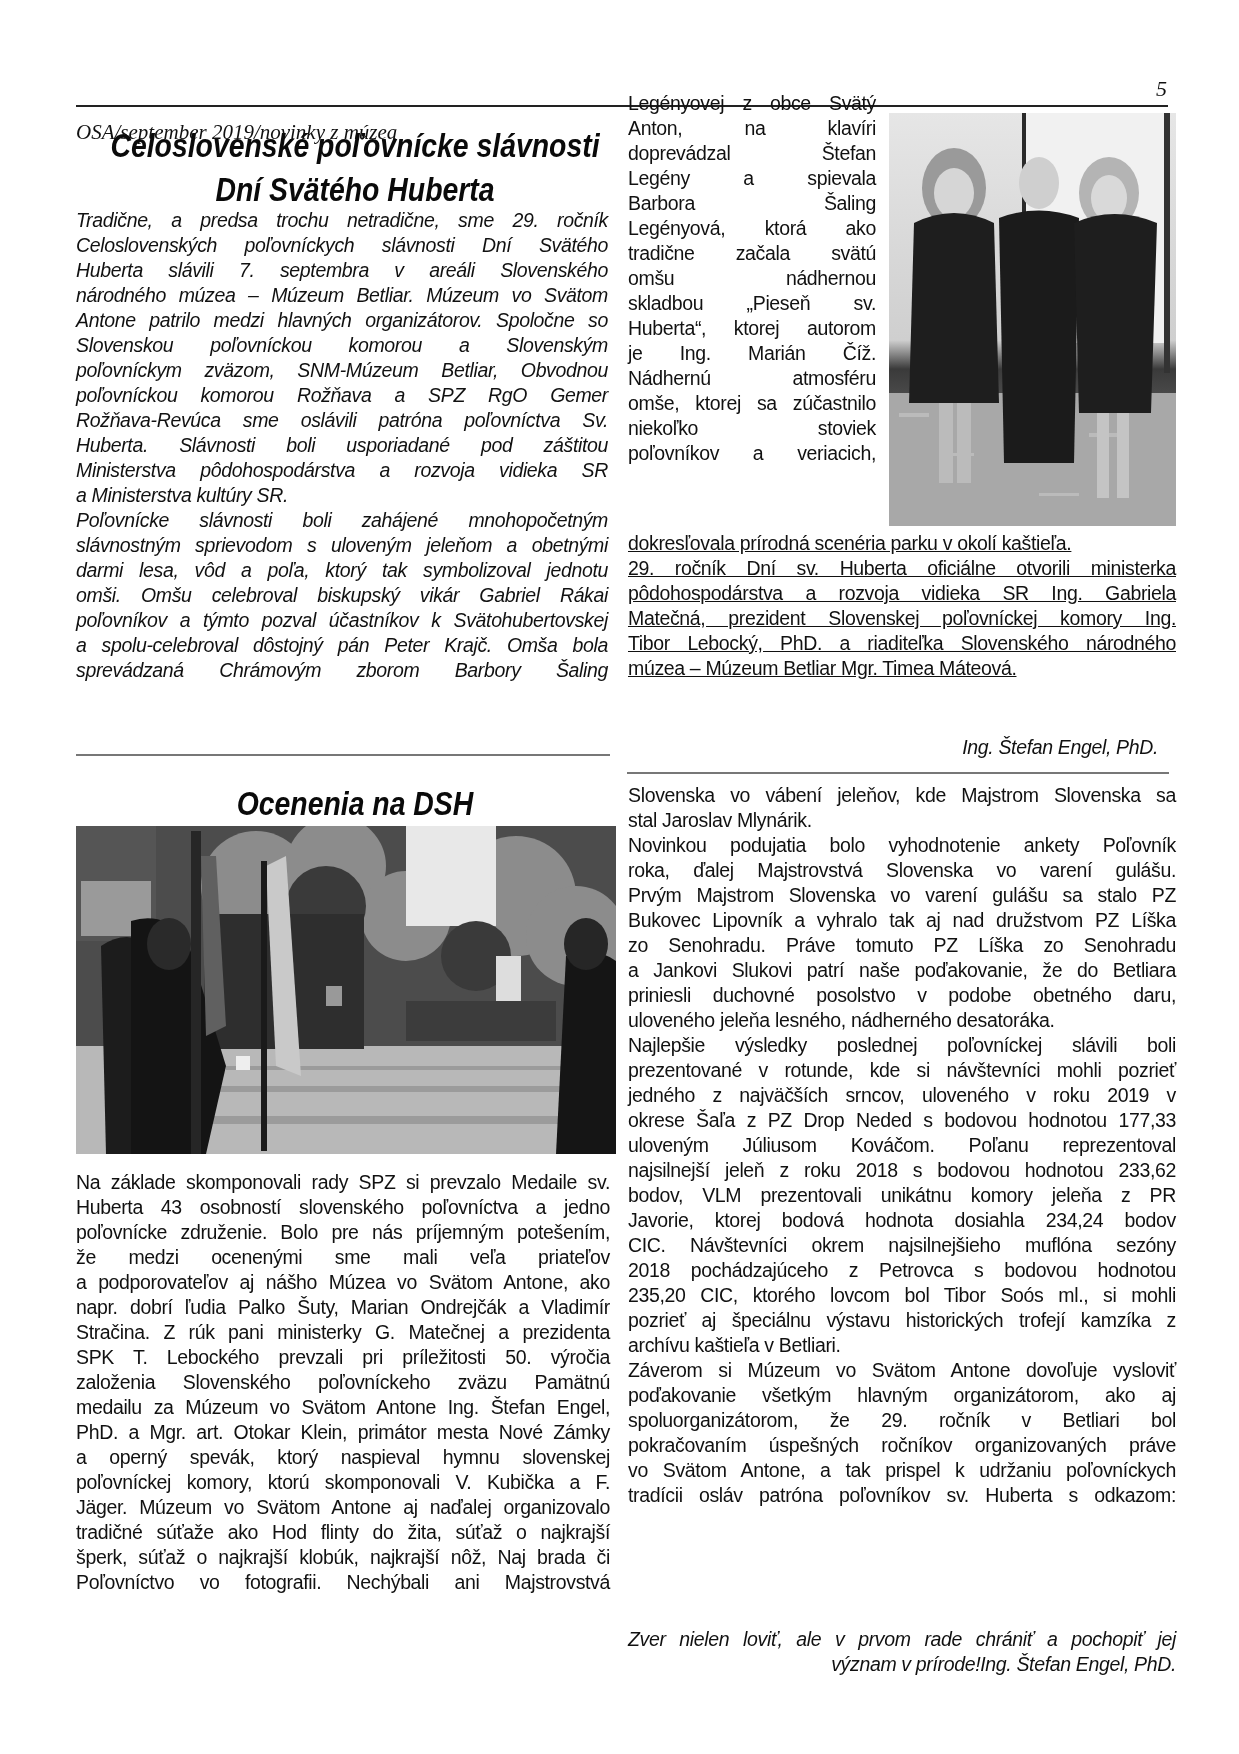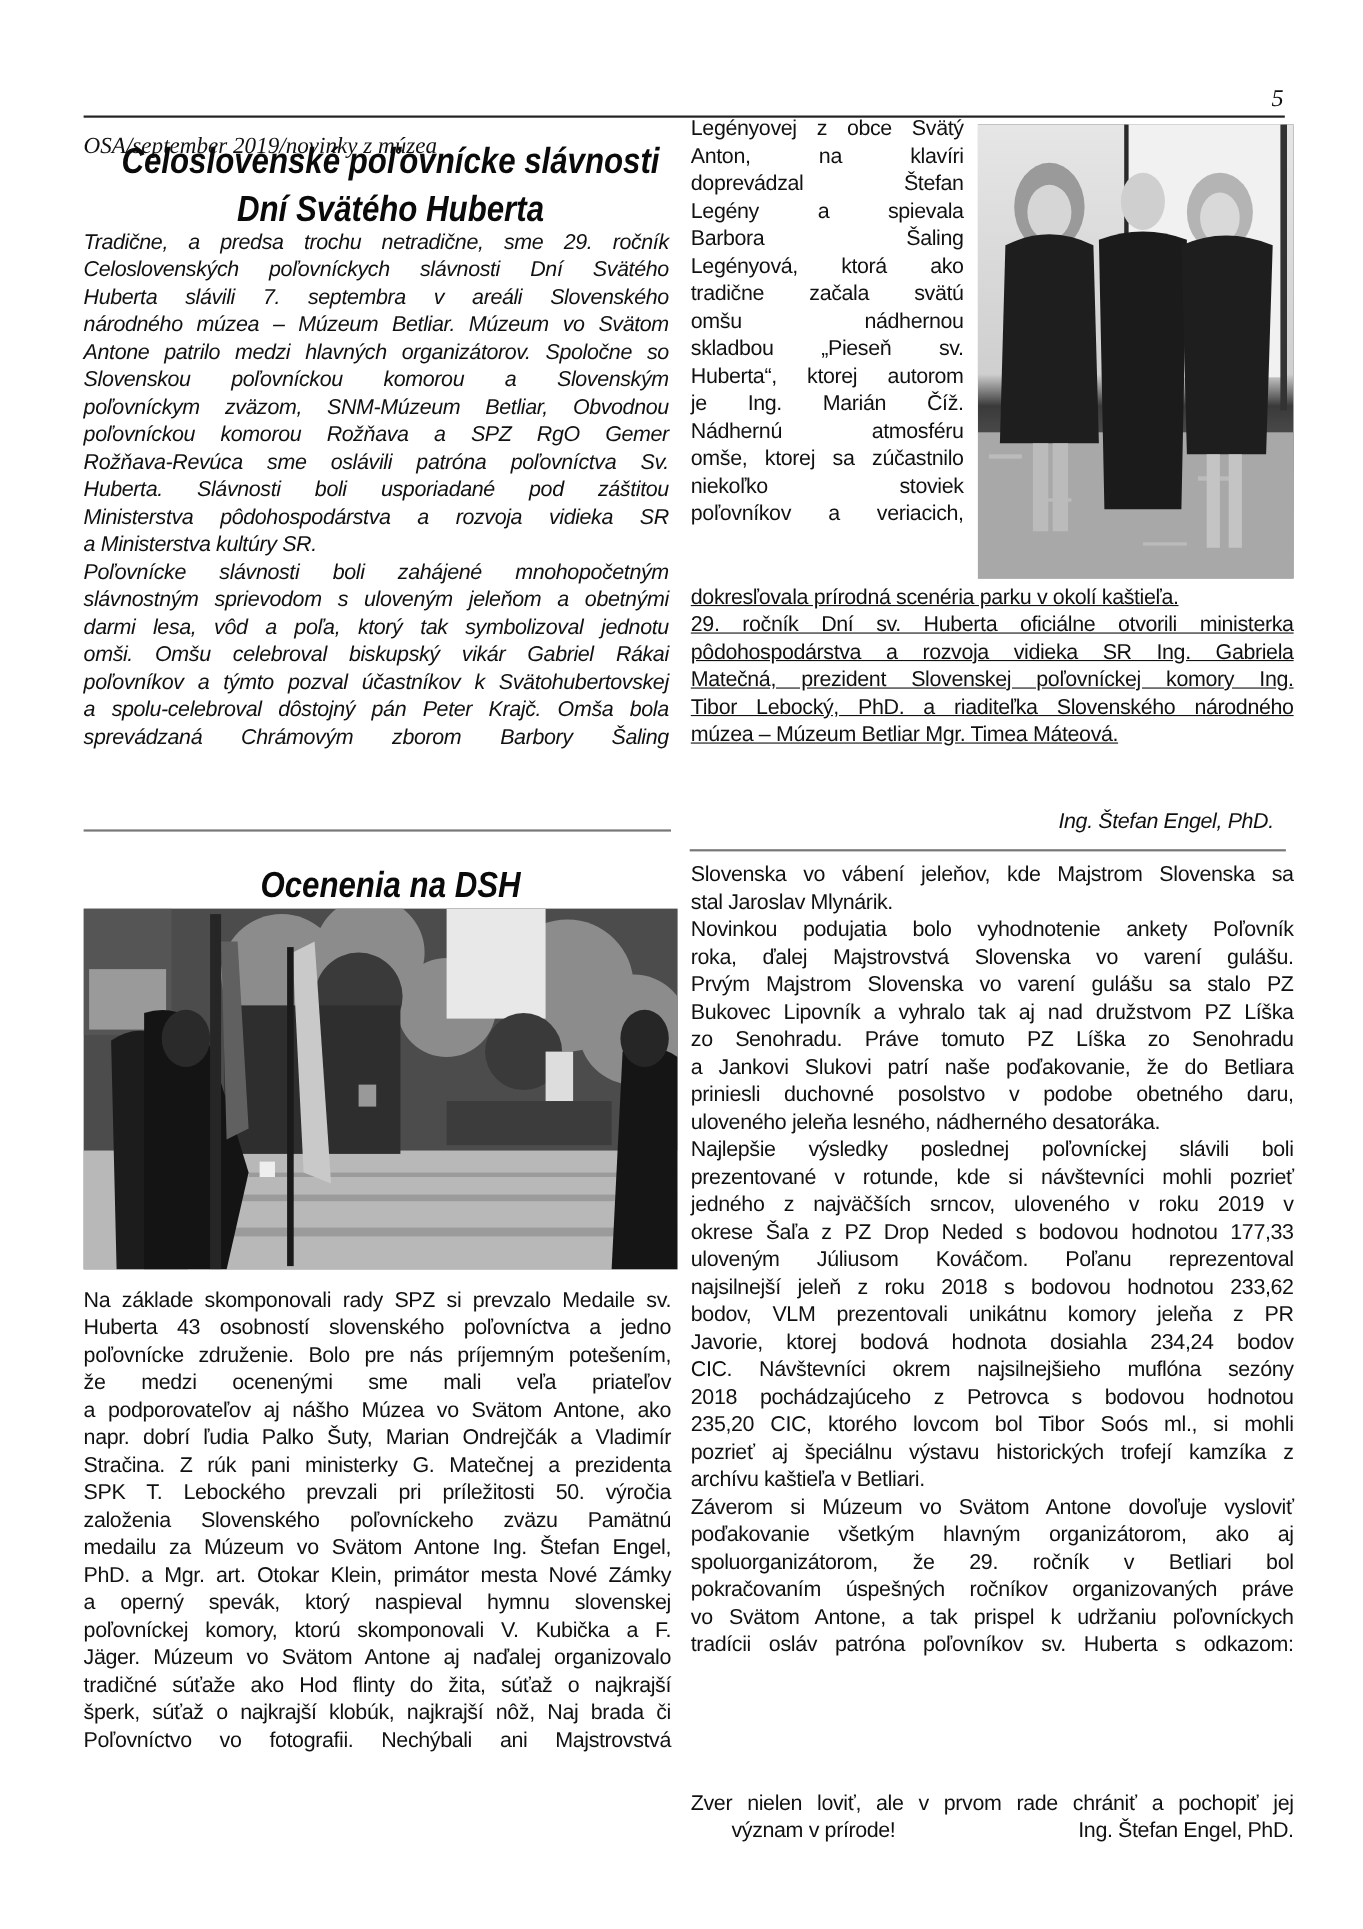--- a/index.html
+++ b/index.html
@@ -6,21 +6,21 @@
   body { width:1239px; height:1754px; position:relative; overflow:hidden; color:#111; }
   .hdr-left { position:absolute; left:76px; top:76px; font-family:"Liberation Serif", serif; font-style:italic; font-size:21px; color:#111;margin-top:44px; }
   .hdr-right { position:absolute; right:72px; top:76px; font-family:"Liberation Serif", serif; font-style:italic; font-size:22px; color:#111; }
   .hdr-rule { position:absolute; left:76px; top:105px; width:1092px; height:1.5px; background:#222; }
   .title { position:absolute; font-family:"Liberation Sans", sans-serif; font-weight:bold; font-style:italic; color:#0a0a0a; text-align:center; transform:scaleX(0.86); transform-origin:center top; }
   .t1 { left:40px; top:124px; width:630px; font-size:33px; line-height:44px; }
   .t2 { left:40px; top:782px; width:630px; font-size:33px; line-height:44px; }
   .col { position:absolute; font-family:"Liberation Sans", sans-serif; font-size:19.5px; line-height:25px; color:#111; text-align:justify; letter-spacing:-0.35px; }
   .col .ln { display:block; text-align:justify; text-align-last:justify; white-space:nowrap; }
   .col .last { text-align-last:left; }
-  .it { }
+  .it { font-style:italic; }
   .sig { font-style:italic; text-align:right; }
   .rule { position:absolute; height:2px; background:#777; }
   .photo { position:absolute; overflow:hidden; background:#888; }
   .photo svg { width:100%; height:100%; display:block; }
 </style>
 </head>
 <body>
 
 <div class="hdr-left">OSA/september 2019/novinky z múzea</div>
 <div class="hdr-right">5</div>
@@ -46,21 +46,21 @@
     <span class="ln last">a Ministerstva kultúry SR.</span>
     <span class="ln">Poľovnícke slávnosti boli zahájené mnohopočetným</span>
     <span class="ln">slávnostným sprievodom s uloveným jeleňom a obetnými</span>
     <span class="ln">darmi lesa, vôd a poľa, ktorý tak symbolizoval jednotu</span>
     <span class="ln">omši. Omšu celebroval biskupský vikár Gabriel Rákai</span>
     <span class="ln">poľovníkov a týmto pozval účastníkov k Svätohubertovskej</span>
     <span class="ln">a spolu-celebroval dôstojný pán Peter Krajč. Omša bola</span>
     <span class="ln">sprevádzaná Chrámovým zborom Barbory Šaling</span>
   </div>
 
-<div class="col" id="a1-narrow" style="left:628px; top:105px; width:248px;">
+<div class="col" id="a1-narrow" style="left:628px; top:91px; width:248px;">
     <span class="ln">Legényovej z obce Svätý</span>
     <span class="ln">Anton, na klavíri</span>
     <span class="ln">doprevádzal Štefan</span>
     <span class="ln">Legény a spievala</span>
     <span class="ln">Barbora Šaling</span>
     <span class="ln">Legényová, ktorá ako</span>
     <span class="ln">tradične začala svätú</span>
     <span class="ln">omšu nádhernou</span>
     <span class="ln">skladbou „Pieseň sv.</span>
     <span class="ln">Huberta“, ktorej autorom</span>
@@ -213,17 +213,17 @@
     <span class="ln">Záverom si Múzeum vo Svätom Antone dovoľuje vysloviť</span>
     <span class="ln">poďakovanie všetkým hlavným organizátorom, ako aj</span>
     <span class="ln">spoluorganizátorom, že 29. ročník v Betliari bol</span>
     <span class="ln">pokračovaním úspešných ročníkov organizovaných práve</span>
     <span class="ln">vo Svätom Antone, a tak prispel k udržaniu poľovníckych</span>
     <span class="ln">tradícii osláv patróna poľovníkov sv. Huberta s odkazom:</span>
   </div>
 
 <div class="col" style="left:628px; top:1627px; width:548px;">
   <span class="ln it">Zver nielen loviť, ale v prvom rade chrániť a pochopiť jej</span>
-  <div style="display:flex; justify-content:space-between;margin-left:37px;">
+  <div style="display:flex; justify-content:flex-end;">
     <span class="it">význam v prírode!</span>
     <span class="it">Ing. Štefan Engel, PhD.</span>
   </div>
 </div>
 
 </body></html>

